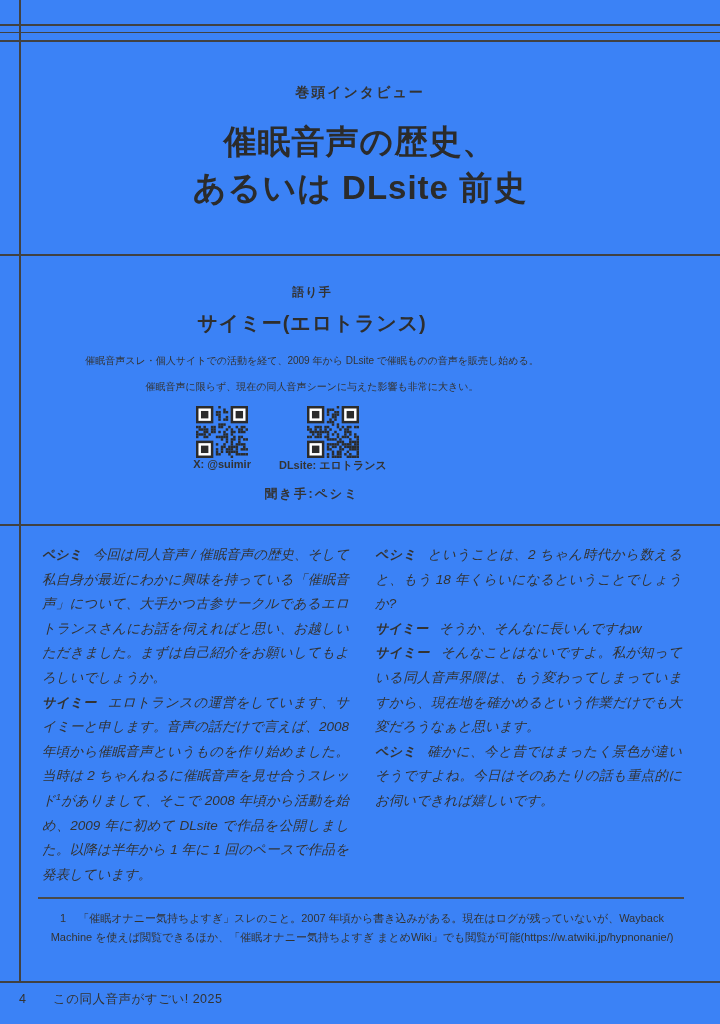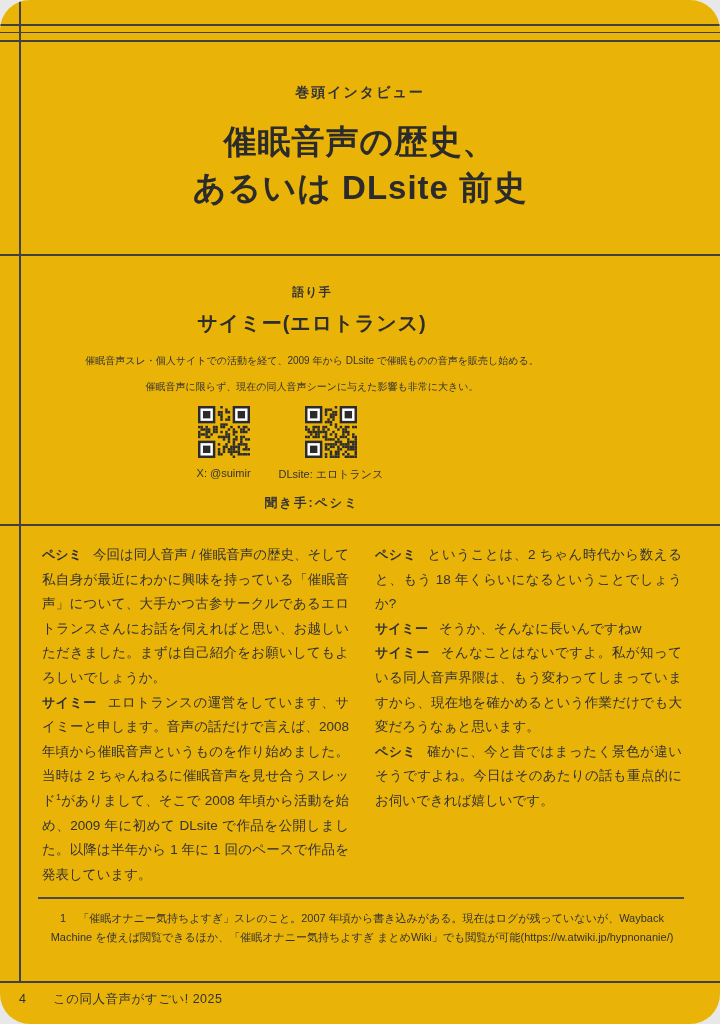--- a/index.html
+++ b/index.html
@@ -1,24 +1,23 @@
 <!DOCTYPE html>
 <html><head>
 <meta charset="utf-8">
 <style>
   html,body{margin:0;padding:0;background:#e8e8e8;}
   .page{
     position:relative;
     width:720px;height:1024px;
     margin:0 auto;
-    background:#eab308;
+    background:#3b82f6;
     font-family:"Liberation Sans","DejaVu Sans",sans-serif;
     color:#333333;
     overflow:hidden;
-    border-radius:30px;
   }
   
   .hr{position:absolute;left:0;width:720px;background:#414141;}
   .hr-top-thick1{top:24px;height:2px;}
   .hr-top-thin{top:32px;height:1px;}
   .hr-top-thick2{top:40px;height:2px;}
   .hr-title-bottom{top:254px;height:2px;}
   .hr-speaker-bottom{top:524px;height:2px;}
   .hr-footer{top:981px;height:2px;}
   .vr{position:absolute;left:19px;top:0;width:2px;height:983px;background:#414141;}
@@ -29,27 +28,27 @@
   .title{margin-top:17px;font-size:33px;line-height:46px;font-weight:bold;color:#2b2b2b;letter-spacing:1px;}
 
   
   .speaker{position:absolute;top:284px;left:0;width:624px;text-align:center;}
   .role{font-size:12px;font-weight:bold;letter-spacing:1px;}
   .name{margin-top:9px;font-size:20px;font-weight:bold;letter-spacing:1px;color:#2e2e2e;}
   .bio{margin-top:11px;font-size:10px;line-height:25.5px;color:#333;}
   .qr-row{margin-top:7px;display:flex;justify-content:center;align-items:flex-start;gap:28px;position:relative;left:-22px;}
   .qr-item{text-align:center;}
   .qr{width:52px;height:52px;display:block;margin:0 auto;}
-  .qr-label{margin-top:9px;font-size:11px;font-weight:normal;color:#333;}
+  .qr-label{margin-top:0;font-size:11px;font-weight:bold;color:#333;}
   .interviewer{margin-top:13px;font-size:12.5px;font-weight:bold;letter-spacing:2px;}
 
   
   .interview{position:absolute;top:543px;left:42px;width:640px;display:flex;gap:26px;}
   .col{width:307px;}
-  .col p{margin:0;font-size:13.5px;line-height:24.6px;text-align:justify;color:#333;}
+  .col p{margin:0;font-size:13.5px;line-height:24.6px;text-align:justify;color:#333;font-style:italic;}
   .spk{font-weight:bold;margin-right:11px;font-size:13px;}
   .col sup{font-size:9px;line-height:0;}
 
   
   .fn-rule{position:absolute;top:897px;left:38px;width:646px;height:2px;background:#4a4a4a;}
   .footnote{position:absolute;top:909px;left:38px;width:648px;font-size:11px;line-height:18.5px;color:#333;text-align:center;}
   .fn-marker{margin-right:12px;}
 
   
   .footer{position:absolute;top:991px;left:0;width:720px;display:flex;align-items:baseline;font-size:12.5px;color:#333;}

